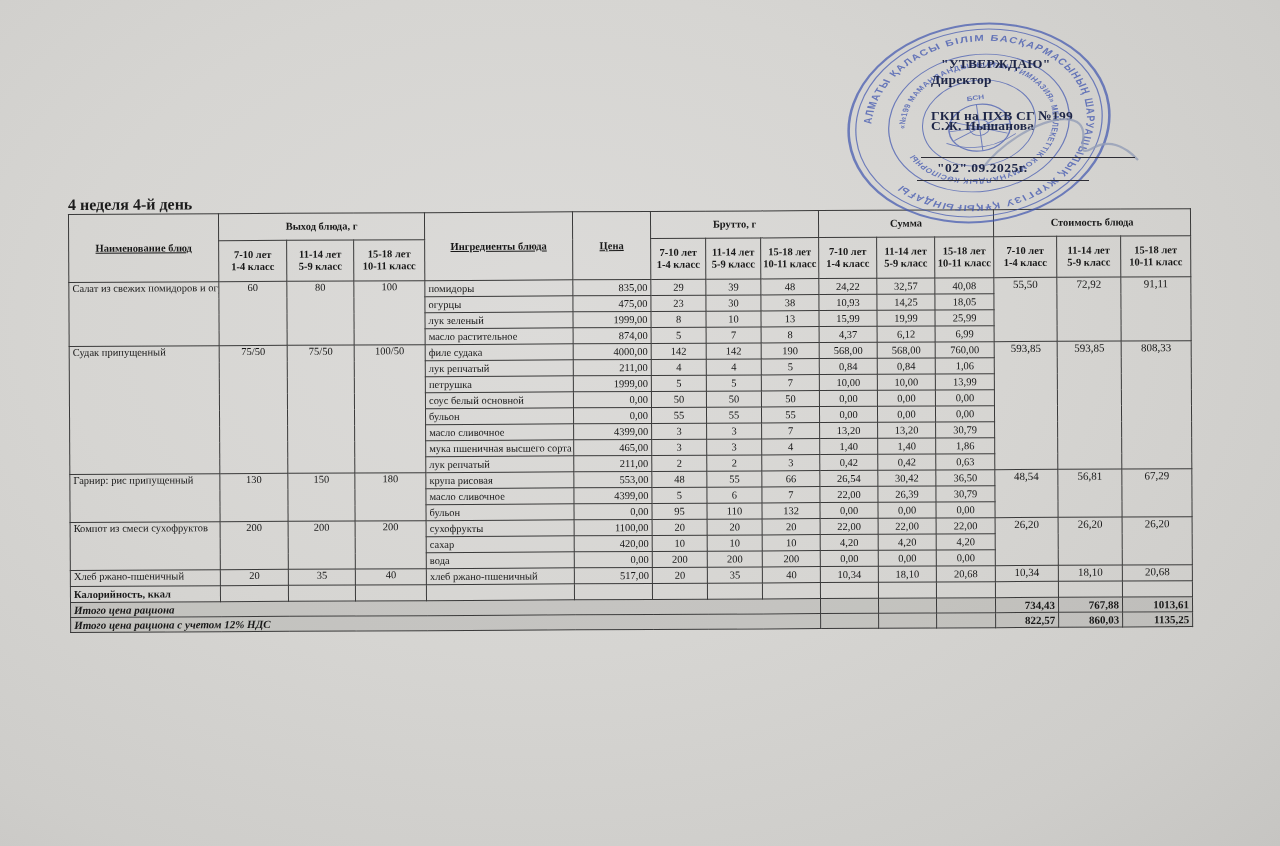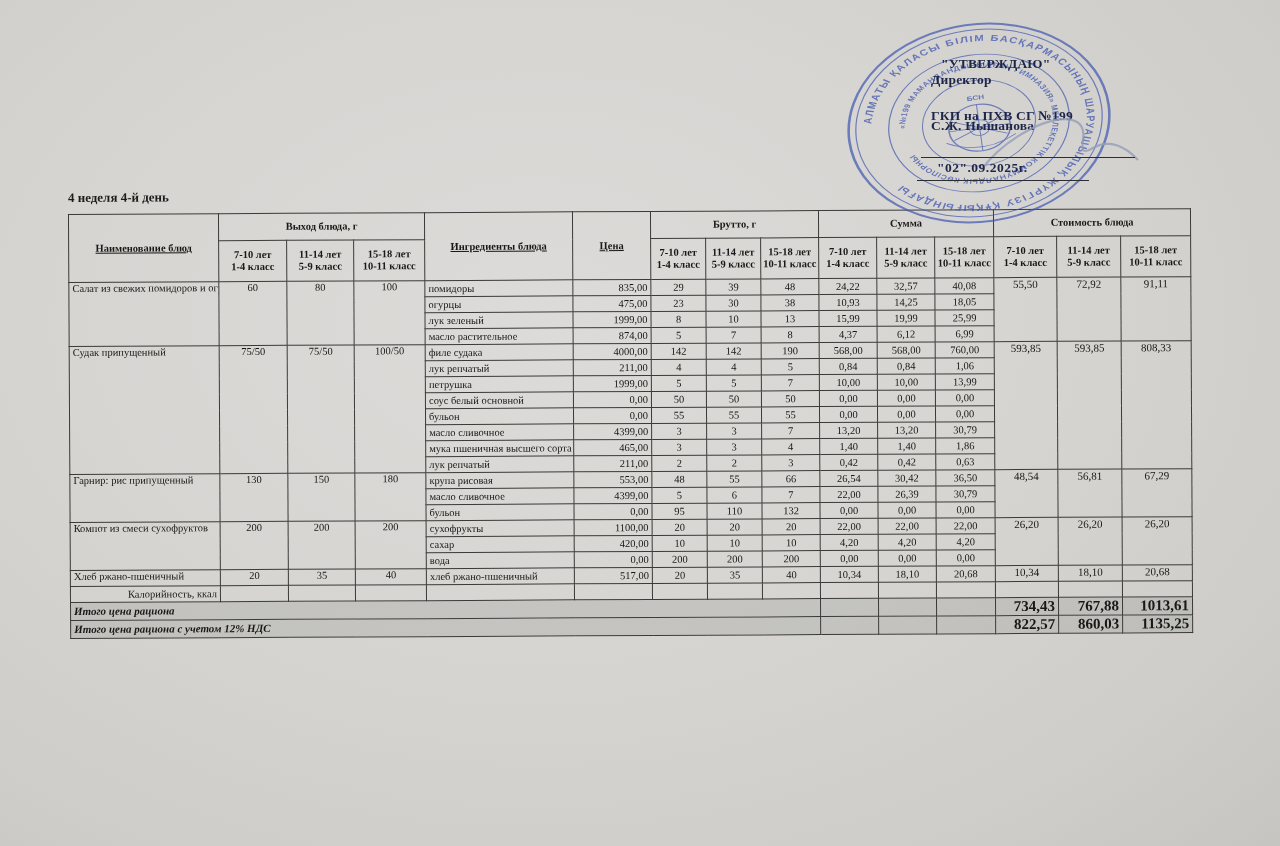--- a/index.html
+++ b/index.html
@@ -4,45 +4,45 @@
 <style>
   html,body{margin:0;padding:0;}
   body{
     width:1280px;height:846px;overflow:hidden;
     font-family:"Liberation Serif","DejaVu Serif",serif;
     background:
       radial-gradient(ellipse at 42% 38%, #dcdbd9 0%, #d6d5d2 45%, #cecdca 80%, #c6c5c2 100%);
     position:relative;color:#1c1c1c;
   }
   .doc{position:absolute;left:0;top:0;width:1280px;transform:rotate(-0.3deg);transform-origin:70px 220px;}
-  .title{position:absolute;left:68px;top:190px;font-weight:bold;font-size:13px;}
+  .title{position:absolute;left:68px;top:196px;font-weight:bold;font-size:16px;}
   table.menu{
     position:absolute;left:68px;top:214px;
     border-collapse:collapse;table-layout:fixed;width:1122px;
     font-size:10.5px;color:#181818;
   }
   table.menu th,table.menu td{
     border:1px solid #3a3a3a;padding:0 3px;line-height:1.12;
     overflow:hidden;white-space:nowrap;background:transparent;
   }
   table.menu th{font-weight:bold;font-size:10.5px;text-align:center;padding:2px 2px;}
   th.grp{height:22px;font-size:11px;}
   th.age{height:36px;font-size:10.5px;}
   th.big{font-size:11px;text-decoration:underline;}
   td.dish{text-align:left;vertical-align:top;white-space:normal;line-height:1.15;padding-top:1px;}
   td.portion{text-align:center;vertical-align:top;padding-top:1px;}
   td.ing{text-align:left;height:15px;}
   td.price{text-align:right;padding-right:5px;border-radius:6px;}
   td.num{text-align:center;}
   td.cost{text-align:center;vertical-align:top;padding-top:2px;font-size:11px;}
   tr.body-row td{height:15px;}
-  td.cal{font-weight:normal;text-align:right;height:15px;}
+  td.cal{font-weight:bold;text-align:left;height:15px;}
   tr.total td{height:14px;background:rgba(105,105,98,0.16);}
   td.total-label{font-weight:bold;font-style:italic;text-align:left;font-size:11px;}
-  td.total-num{font-weight:bold;text-align:right;padding-right:4px;font-size:15px;}
+  td.total-num{font-weight:bold;text-align:right;padding-right:4px;font-size:11px;}
   
   .stamp-wrap{position:absolute;left:845px;top:20px;width:310px;height:215px;}
   .stamp-svg{position:absolute;left:0;top:2px;opacity:0.82;transform:rotate(-8deg);}
   .approval{position:absolute;left:0;top:0;width:310px;height:215px;color:#252c4d;}
   .appr-line{position:absolute;font-weight:bold;font-size:13.5px;letter-spacing:0.2px;white-space:nowrap;color:#1e2647;}
   .sig-line{position:absolute;left:76px;top:137px;width:214px;border-top:1.6px solid #2c2c34;}
   .date-underline{position:absolute;left:72px;top:160px;width:172px;border-top:1.5px solid #2c2c34;}
   .sig-svg{position:absolute;left:130px;top:88px;}
 </style>
 </head>

